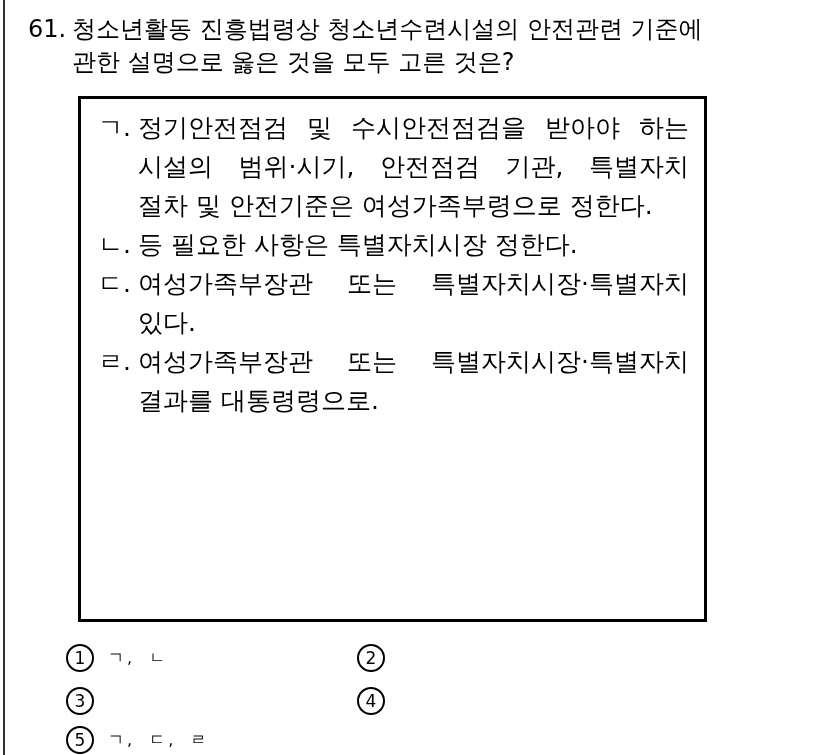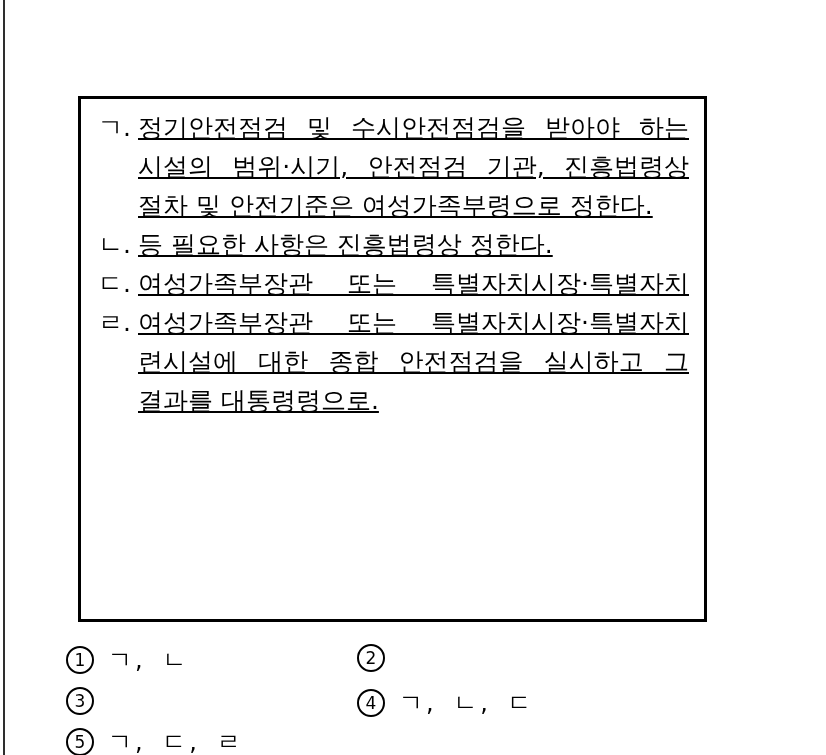--- a/index.html
+++ b/index.html
@@ -64,21 +64,20 @@
   }
   .stmt-marker {
     flex: 0 0 40px;
     width: 40px;
     font-size: 25px;
     line-height: 39px;
   }
   .stmt-lines {
     flex: 1 1 auto;
     min-width: 0;
-    text-decoration: underline;
   }
   .stmt-line {
     font-size: 25px;
     line-height: 39px;
     text-align: justify;
     text-align-last: justify;
     word-break: keep-all;
     overflow: hidden;
   }
   .stmt-line.last {
@@ -99,85 +98,91 @@
     height: 24px;
     border: 2px solid #000000;
     border-radius: 50%;
     display: flex;
     align-items: center;
     justify-content: center;
     font-size: 17px;
     line-height: 1;
   }
   .choice-label {
-    font-size: 24px;
+    font-size: 16px;
     letter-spacing: 3px;
     word-spacing: 6px;
     white-space: nowrap;
   }
   .choice.pos-1 { left: 66px;  top: 644px; }
   .choice.pos-2 { left: 357px; top: 644px; }
   .choice.pos-3 { left: 66px;  top: 687px; }
   .choice.pos-4 { left: 357px; top: 687px; }
   .choice.pos-5 { left: 66px;  top: 726px; }
 </style>
 </head>
 <body>
 
 <div class="page">
   <div class="left-rule"></div>
 
+  <div class="question">
+    <span class="q-number">61.</span>
+    <div class="q-text">
+      <div class="q-line">청소년활동 진흥법령상 청소년수련시설의 안전관련 기준에</div>
+      <div class="q-line">관한 설명으로 옳은 것을 모두 고른 것은?</div>
+    </div>
+  </div>
 
   <div class="stmt-box">
 
     <div class="stmt-item">
       <span class="stmt-marker">ㄱ.</span>
       <div class="stmt-lines">
         <div class="stmt-line">정기안전점검 및 수시안전점검을 받아야 하는</div>
-        <div class="stmt-line">시설의 범위·시기, 안전점검 기관, 진흥법령상</div>
+        <div class="stmt-line">시설의 범위·시기, 안전점검 기관, 특별자치</div>
         <div class="stmt-line last">절차 및 안전기준은 여성가족부령으로 정한다.</div>
       </div>
     </div>
 
     <div class="stmt-item">
       <span class="stmt-marker">ㄴ.</span>
       <div class="stmt-lines">
-        <div class="stmt-line last">등 필요한 사항은 진흥법령상 정한다.</div>
+        <div class="stmt-line last">등 필요한 사항은 특별자치시장 정한다.</div>
       </div>
     </div>
 
     <div class="stmt-item">
       <span class="stmt-marker">ㄷ.</span>
       <div class="stmt-lines">
         <div class="stmt-line">여성가족부장관 또는 특별자치시장·특별자치</div>
+        <div class="stmt-line last">있다.</div>
       </div>
     </div>
 
     <div class="stmt-item">
       <span class="stmt-marker">ㄹ.</span>
       <div class="stmt-lines">
         <div class="stmt-line">여성가족부장관 또는 특별자치시장·특별자치</div>
-        <div class="stmt-line">련시설에 대한 종합 안전점검을 실시하고 그</div>
         <div class="stmt-line last">결과를 대통령령으로.</div>
       </div>
     </div>
 
   </div>
 
   <div class="choice pos-1">
     <span class="circle-num">1</span>
     <span class="choice-label">ㄱ, ㄴ</span>
   </div>
   <div class="choice pos-2">
     <span class="circle-num">2</span>
   </div>
   <div class="choice pos-3">
     <span class="circle-num">3</span>
   </div>
   <div class="choice pos-4">
     <span class="circle-num">4</span>
-    <span class="choice-label">ㄱ, ㄴ, ㄷ</span>
   </div>
   <div class="choice pos-5">
     <span class="circle-num">5</span>
     <span class="choice-label">ㄱ, ㄷ, ㄹ</span>
   </div>
 </div>
 
 </body></html>

